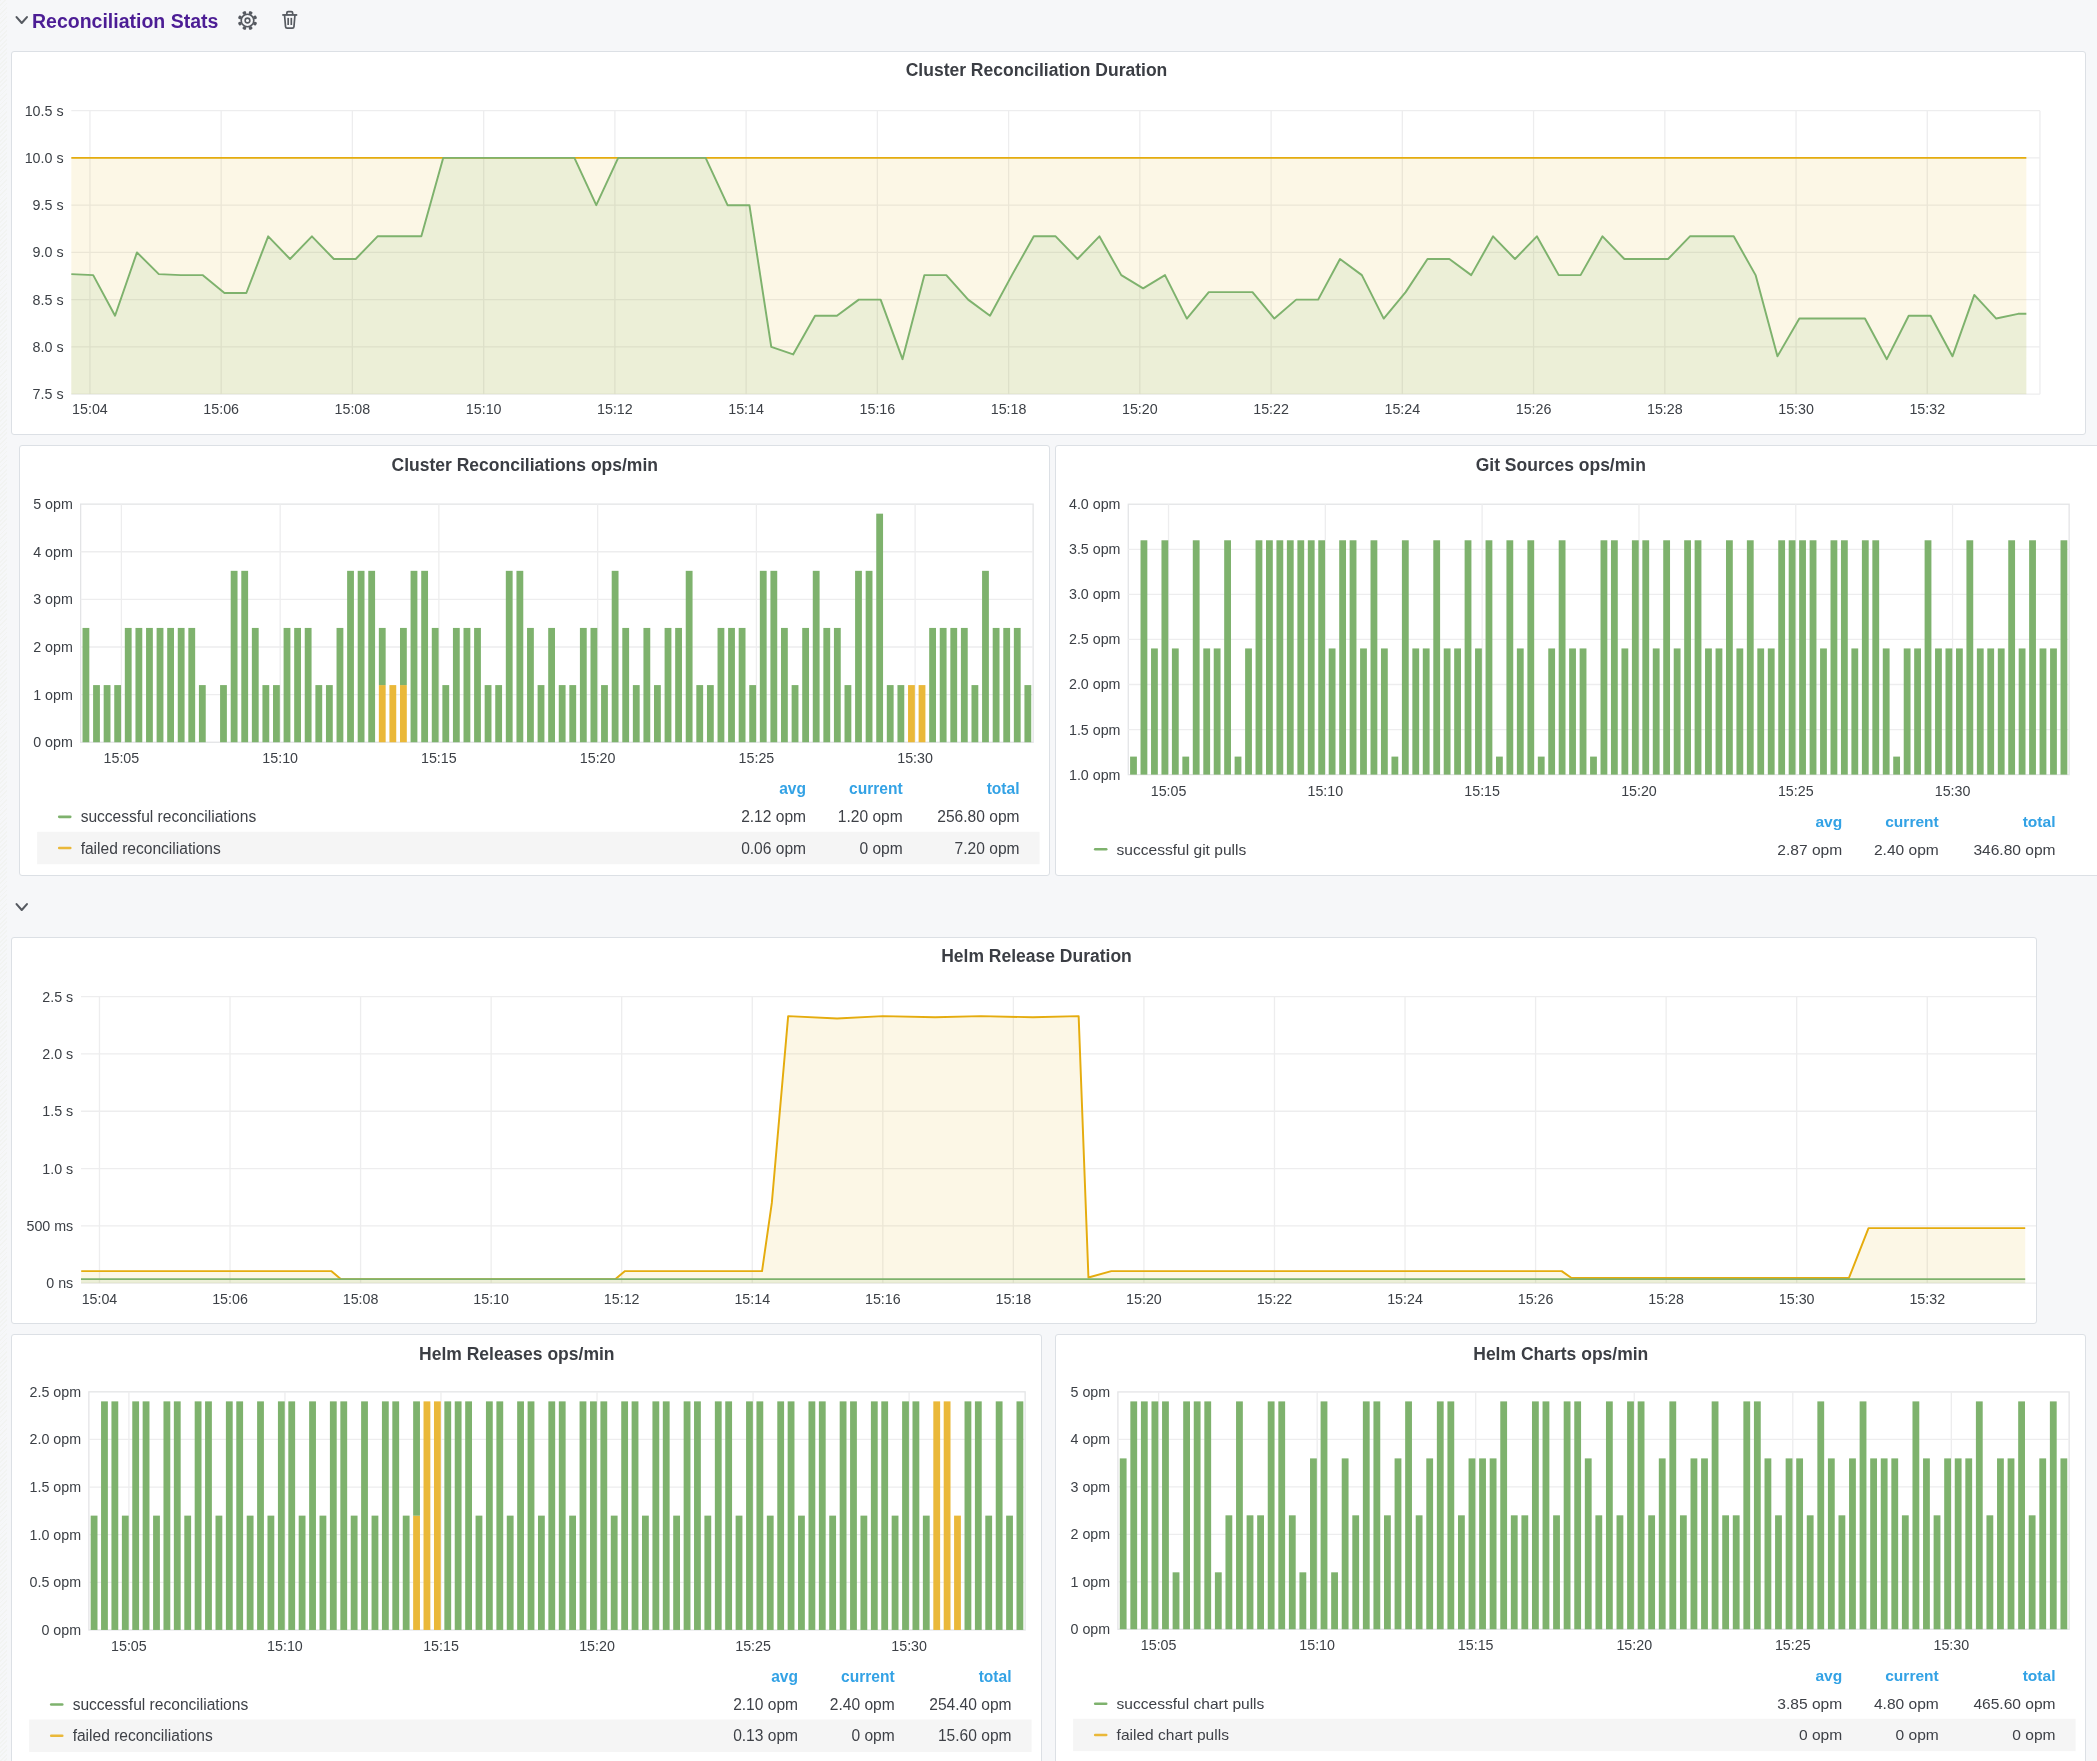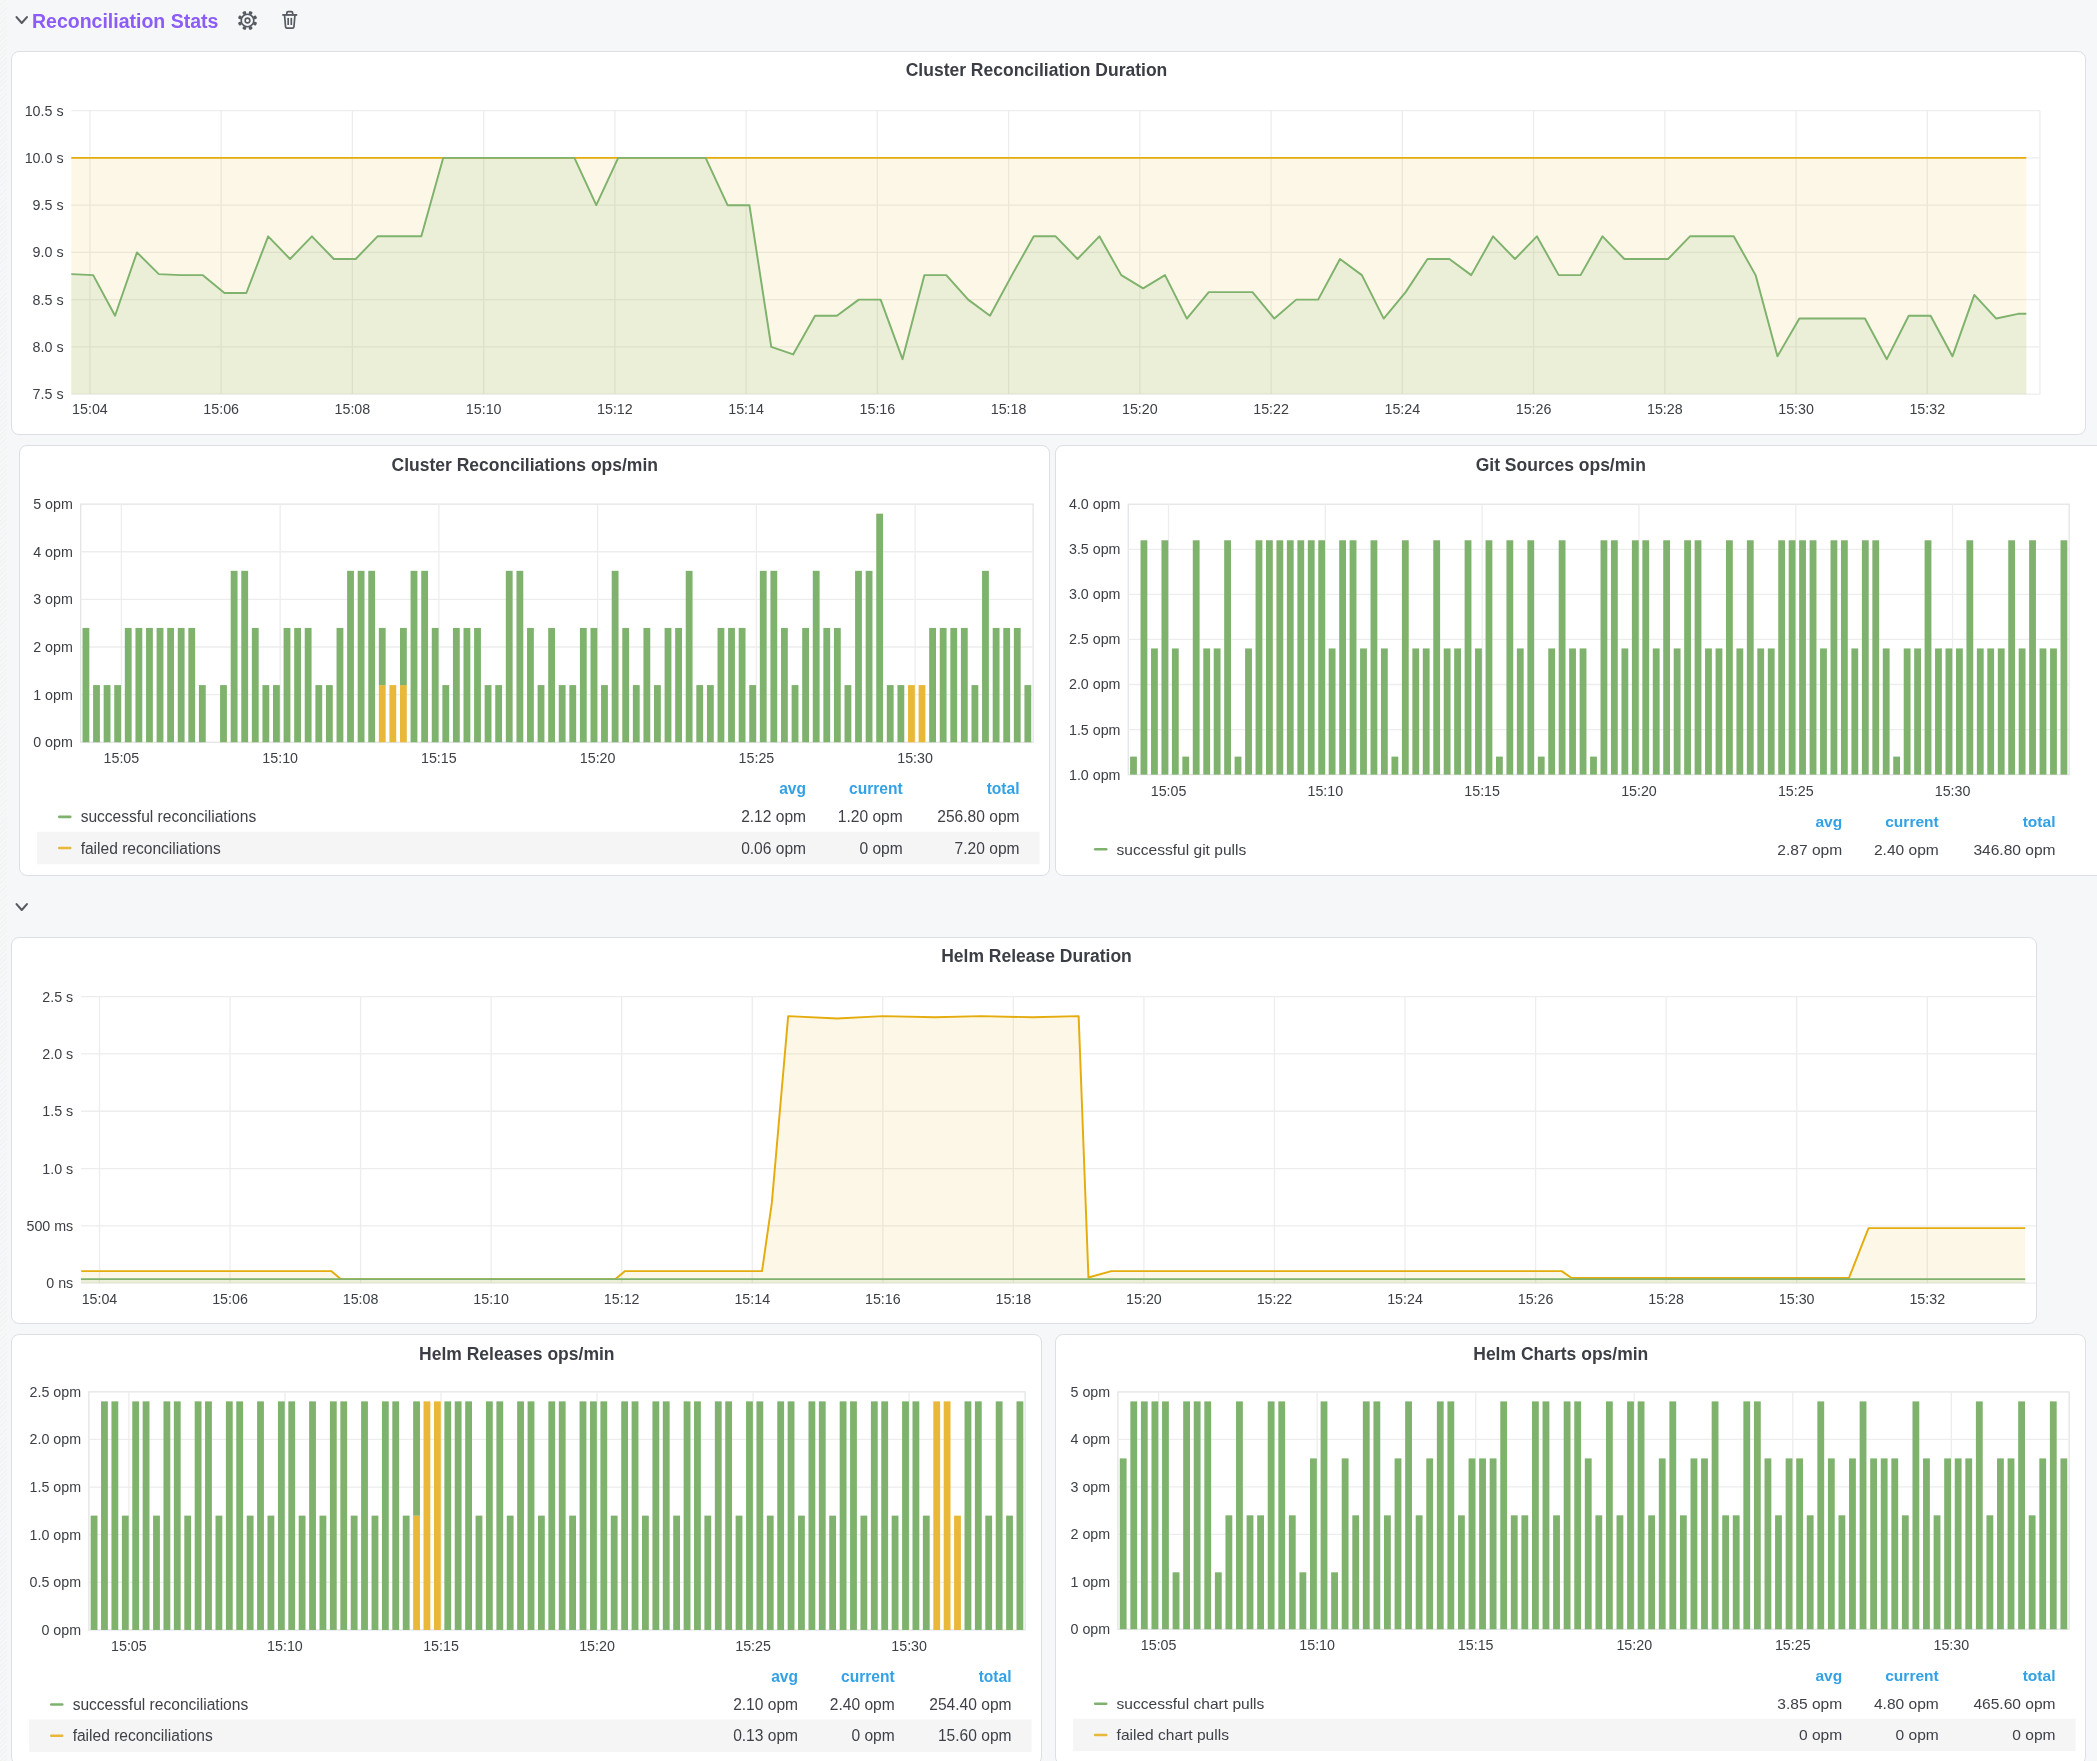--- a/index.html
+++ b/index.html
@@ -1,23 +1,23 @@
 <!DOCTYPE html>
 <html style="font-size:10.4px"><head><meta charset="utf-8"><style>
 * { margin:0; padding:0; box-sizing:border-box; }
 html,body { width:2097px; height:1761px; background:#f6f7f9; font-family:"Liberation Sans", sans-serif; }
-.panel { position:absolute; background:#fff; border:1.3px solid #dce0e5; border-radius:8px; overflow:hidden; }
+.panel { position:absolute; background:#fff; border:1.3px solid #dce0e5; border-radius:3px; overflow:hidden; }
 .panel svg { position:absolute; left:-1.3px; top:-1.3px; }
 text { font-family:"Liberation Sans", sans-serif; }
 </style></head><body>
 <div style="position:absolute;left:0;top:0;width:7.1px;height:1761px;background:repeating-linear-gradient(135deg,#edefe9 0 1.3px,#f6f7f9 1.3px 3.2px);opacity:.45"></div>
 <svg style="position:absolute;left:12.3px;top:9.7px" width="19.5" height="19.5" viewBox="0 0 30 30">
     <path d="M7 11 L15 20 L23 11" fill="none" stroke="#565a61" stroke-width="3.2" stroke-linecap="round" stroke-linejoin="round"></path>
   </svg>
-<div style="position:absolute;left:32px;top:9.7px;font-size:19.5px;font-weight:bold;color:#8b5cf6">Reconciliation Stats</div>
+<div style="position:absolute;left:32px;top:9.7px;font-size:19.5px;font-weight:bold;color:#4c1d95">Reconciliation Stats</div>
 <svg style="position:absolute;left:237px;top:9.7px" width="21" height="21" viewBox="0 0 32 32">
     <circle cx="16" cy="16" r="9.6" fill="none" stroke="#565a61" stroke-width="2.5"></circle>
     <circle cx="16" cy="16" r="3.6" fill="none" stroke="#565a61" stroke-width="2.4"></circle>
     <rect x="-2.7" y="-2.4" width="5.4" height="4.8" rx="1.6" fill="#565a61" transform="translate(27.5,20.7) rotate(112)"></rect>
     <rect x="-2.7" y="-2.4" width="5.4" height="4.8" rx="1.6" fill="#565a61" transform="translate(20.7,27.5) rotate(158)"></rect>
     <rect x="-2.7" y="-2.4" width="5.4" height="4.8" rx="1.6" fill="#565a61" transform="translate(11.3,27.5) rotate(202)"></rect>
     <rect x="-2.7" y="-2.4" width="5.4" height="4.8" rx="1.6" fill="#565a61" transform="translate(4.5,20.7) rotate(248)"></rect>
     <rect x="-2.7" y="-2.4" width="5.4" height="4.8" rx="1.6" fill="#565a61" transform="translate(4.5,11.3) rotate(292)"></rect>
     <rect x="-2.7" y="-2.4" width="5.4" height="4.8" rx="1.6" fill="#565a61" transform="translate(11.3,4.5) rotate(338)"></rect>
     <rect x="-2.7" y="-2.4" width="5.4" height="4.8" rx="1.6" fill="#565a61" transform="translate(20.7,4.5) rotate(382)"></rect>

